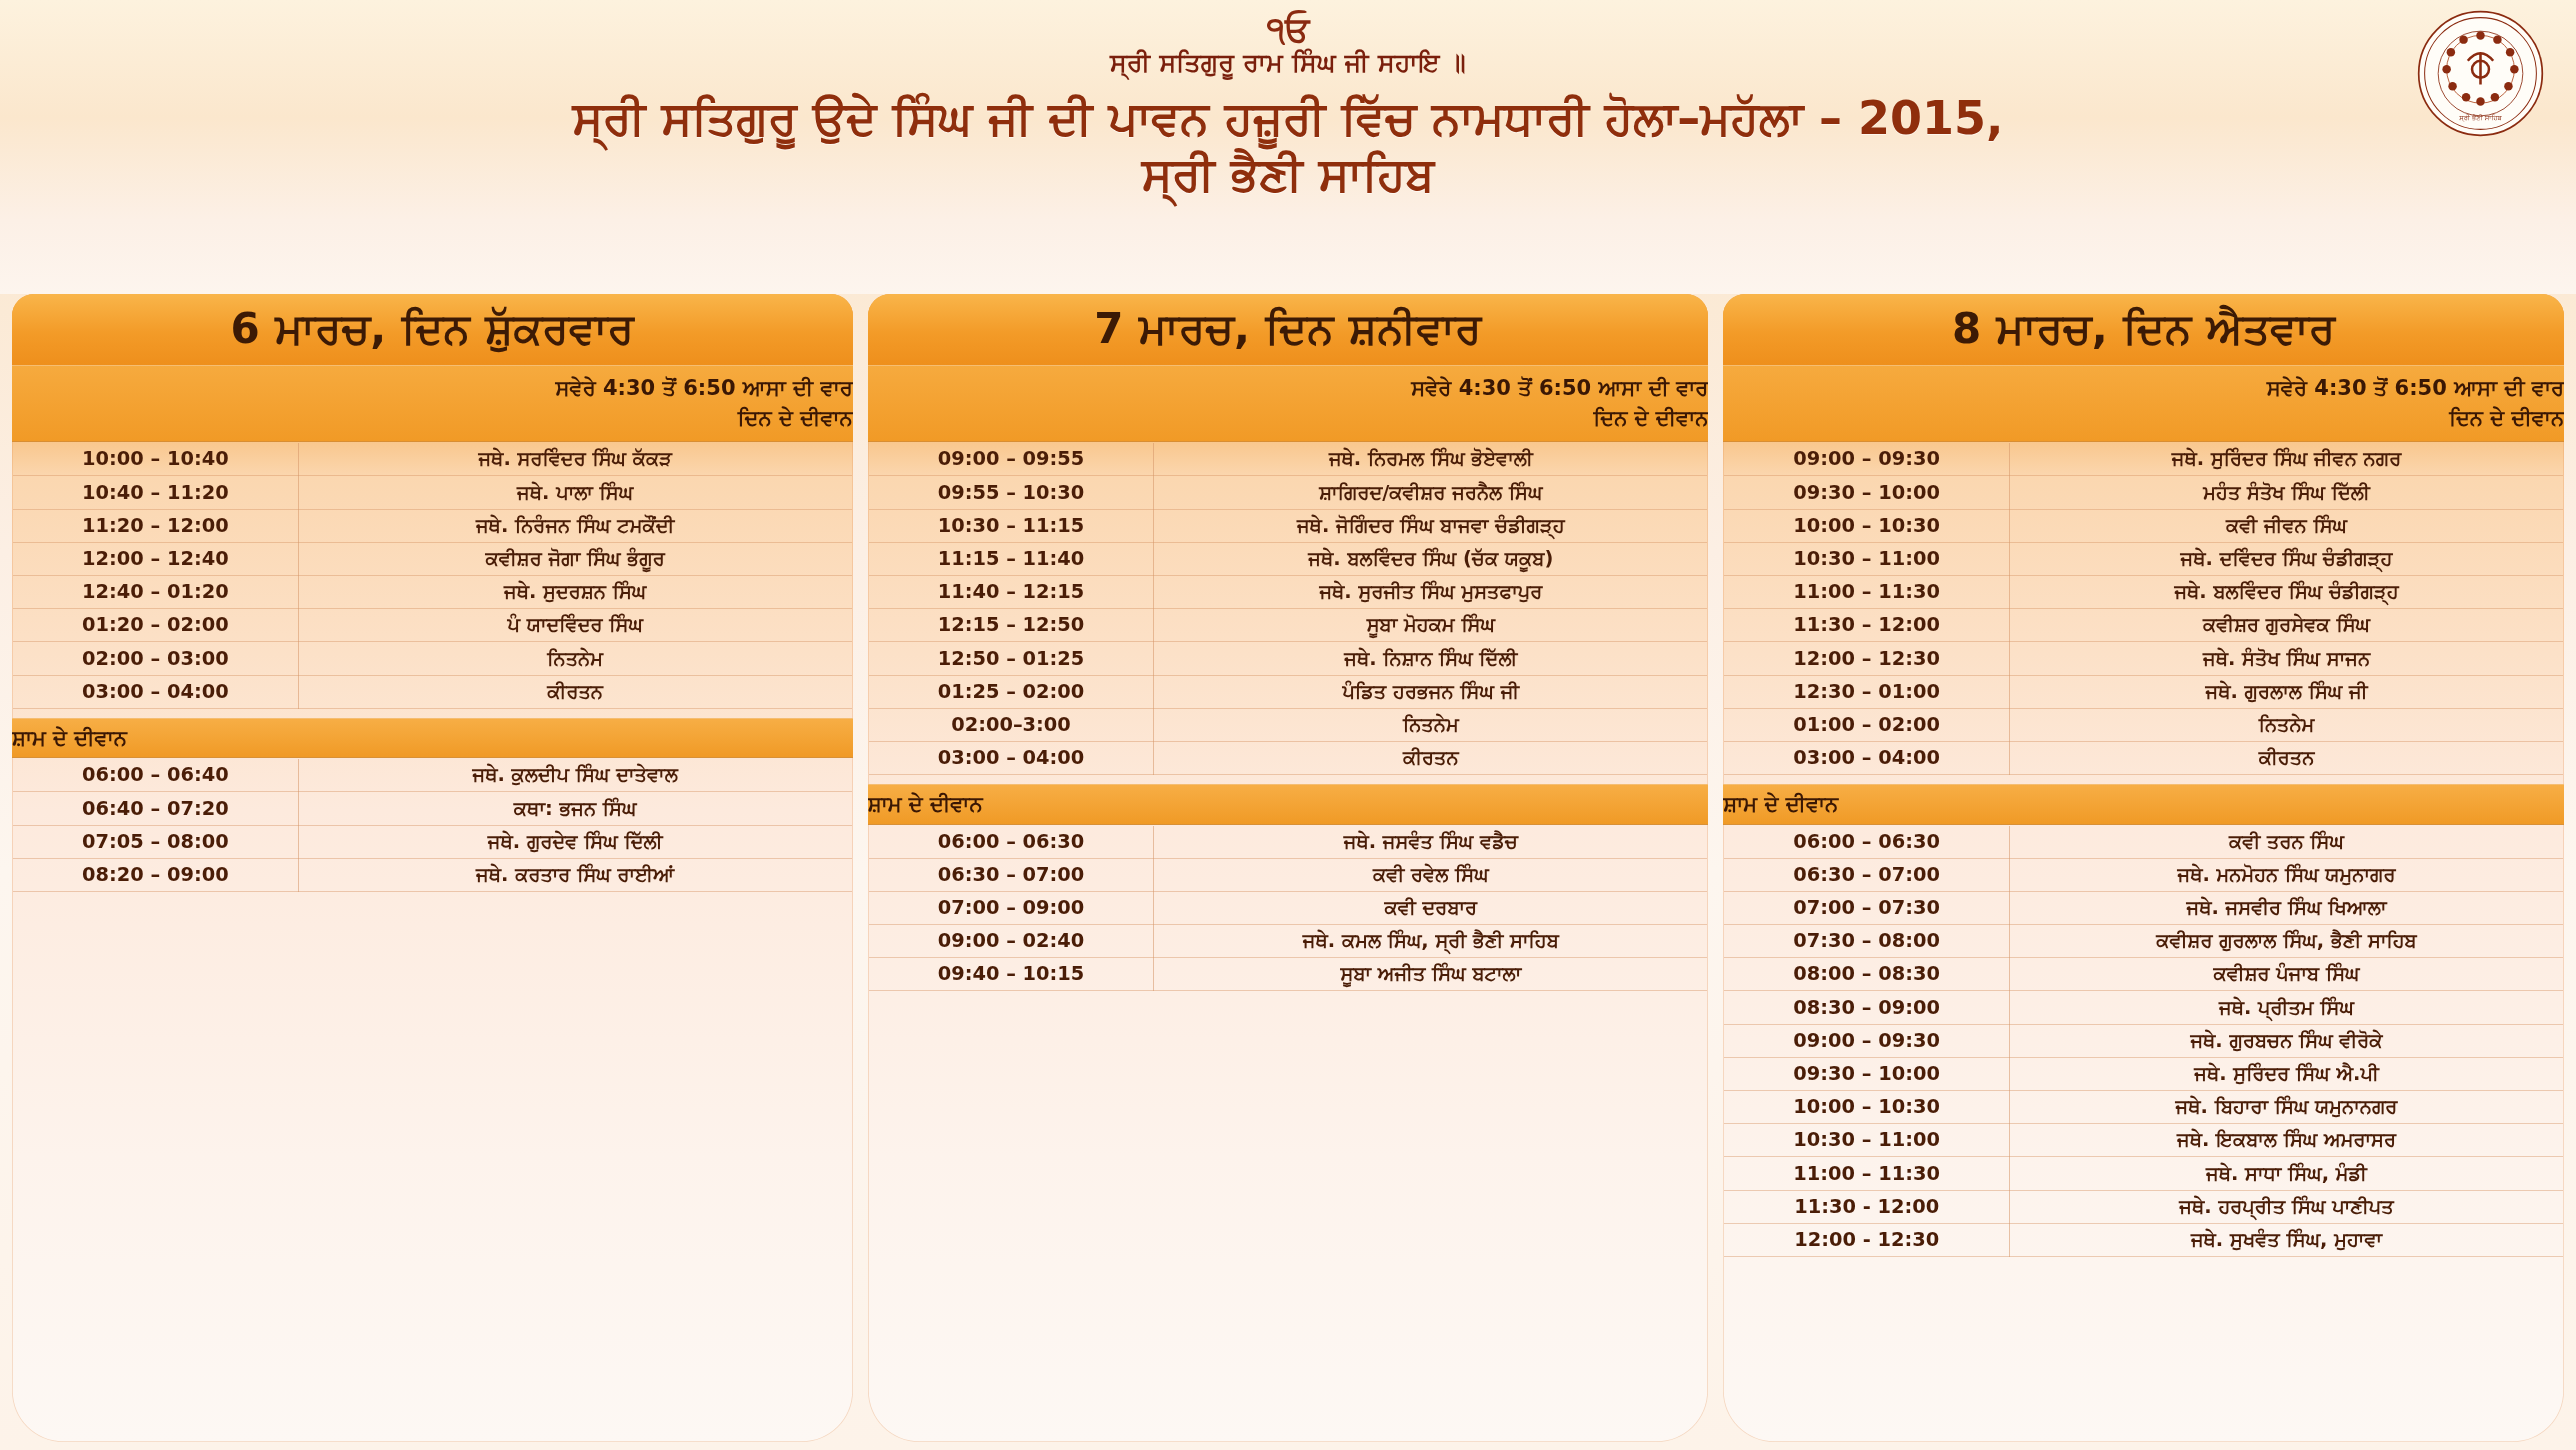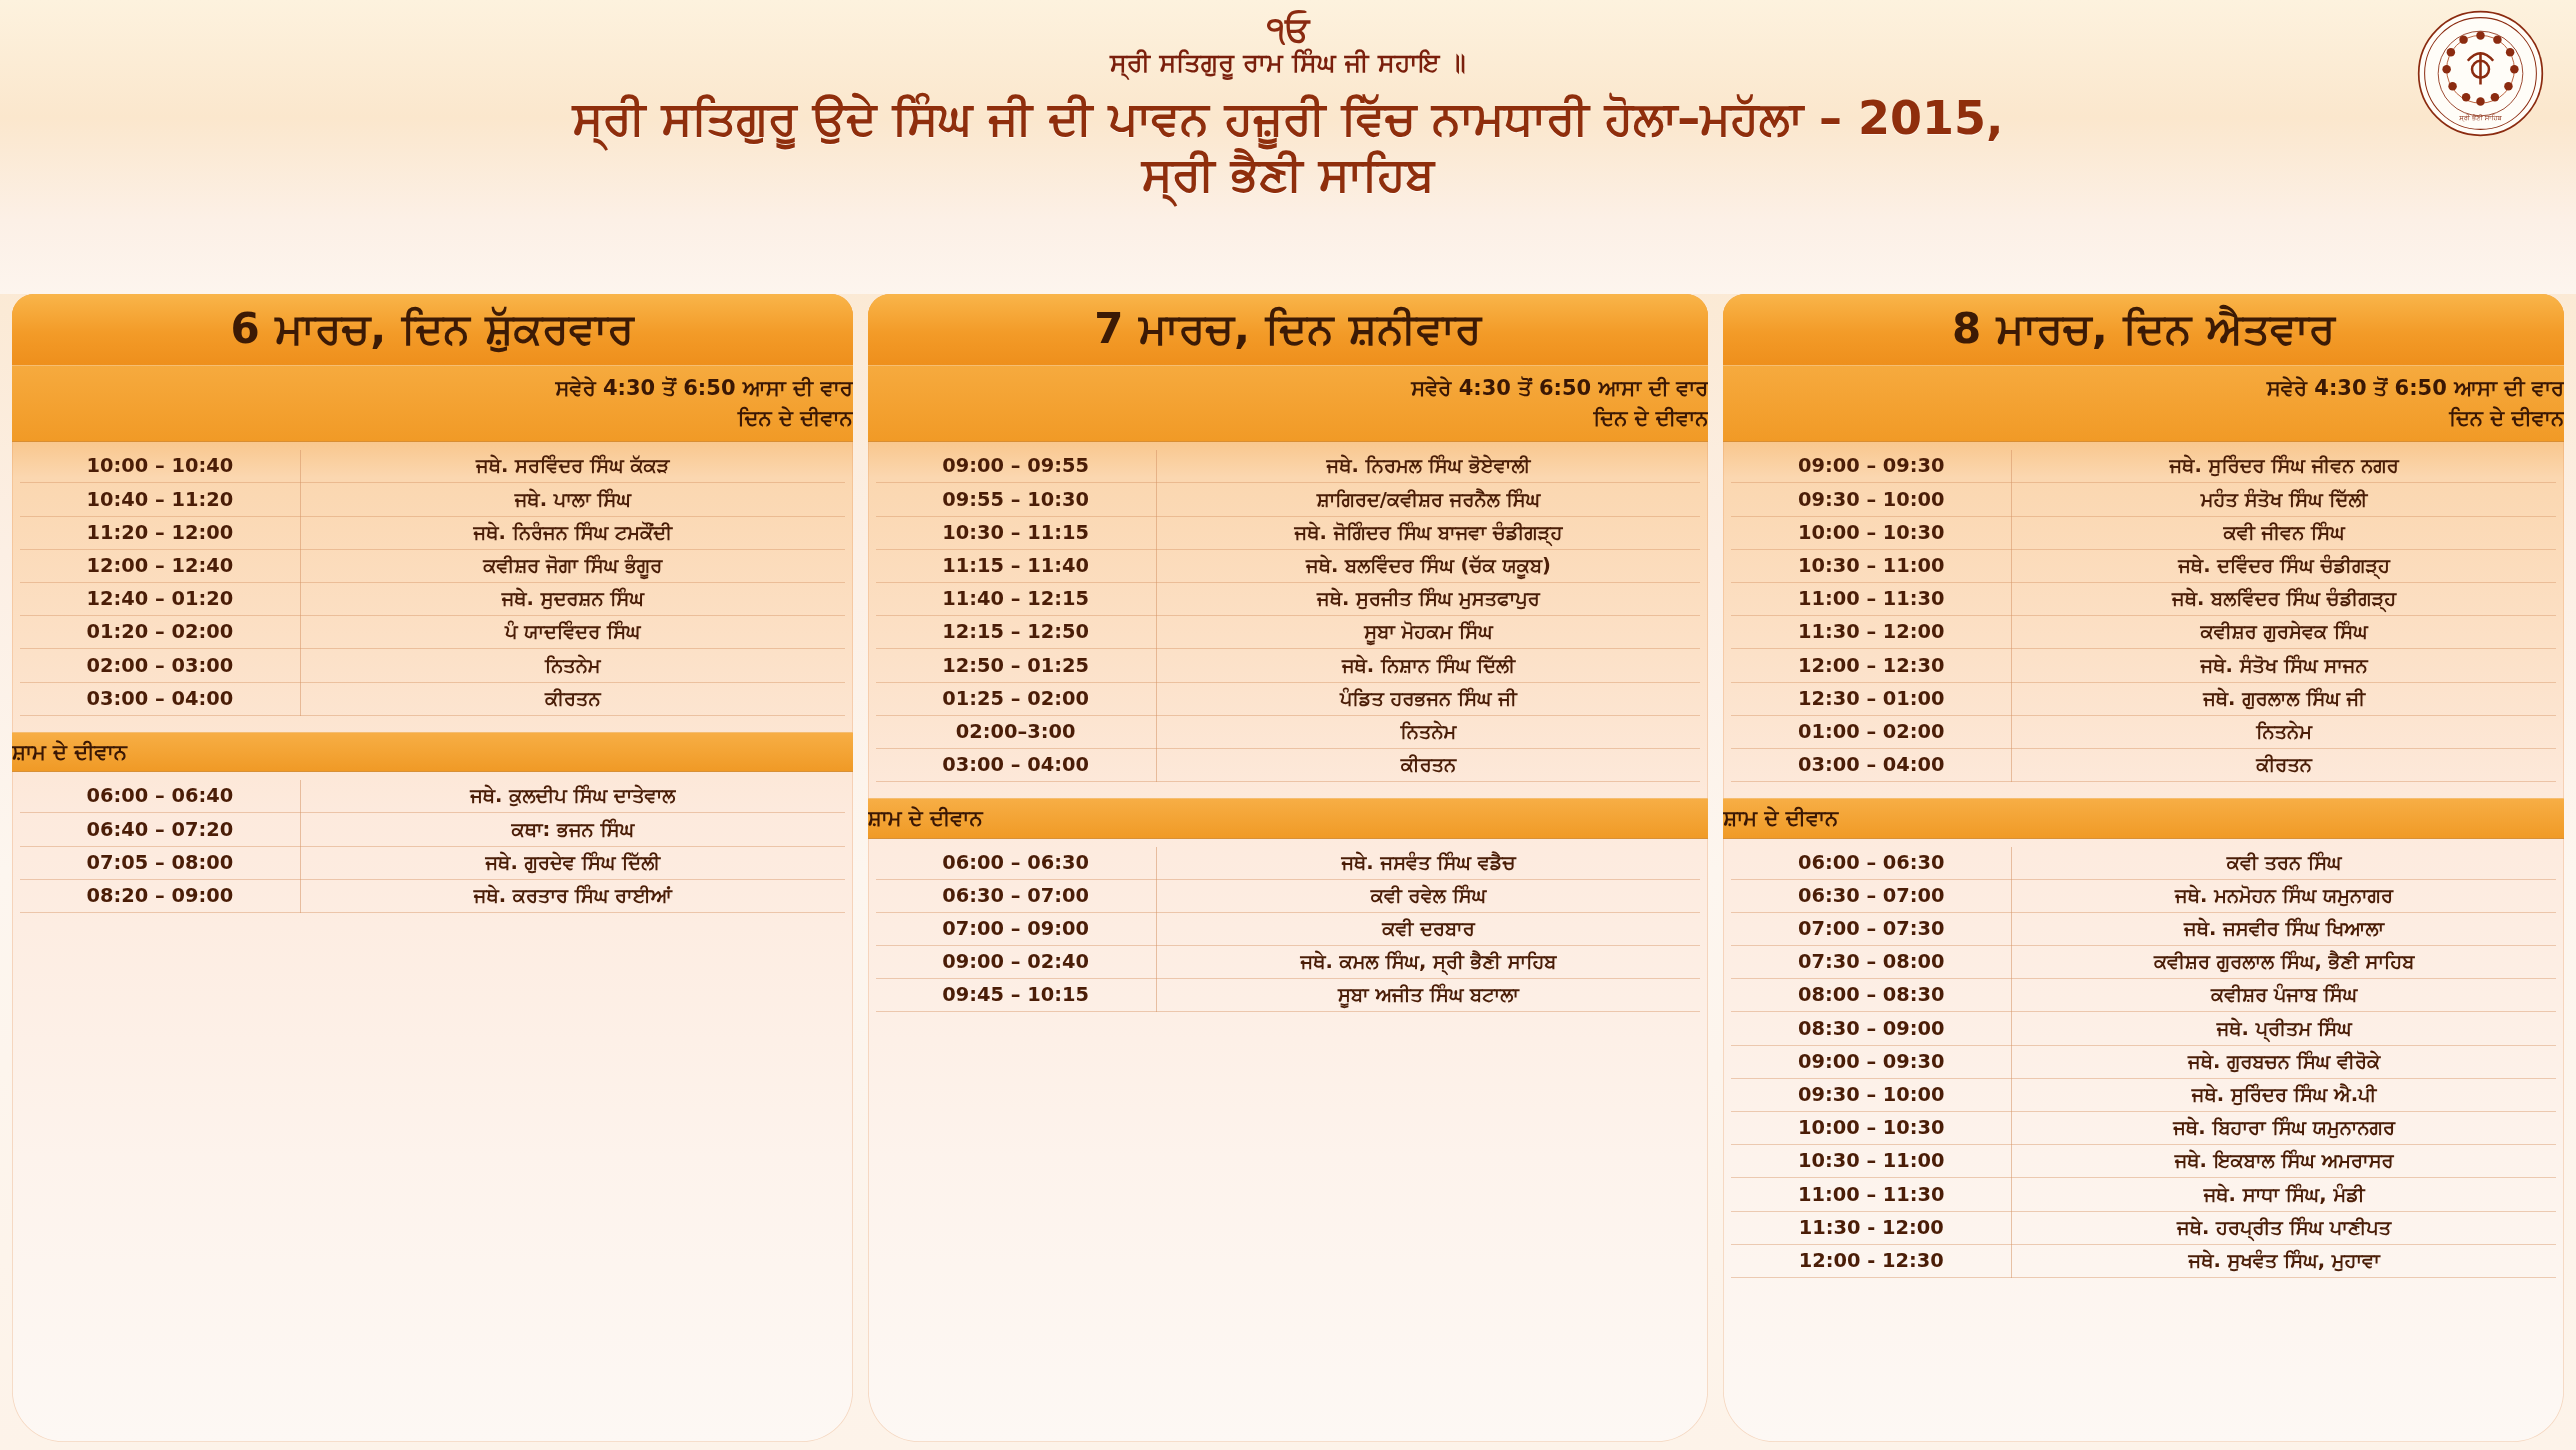--- a/index.html
+++ b/index.html
@@ -116,21 +116,21 @@
     font-size: 19.4px;
     color: #4a1d07;
     padding: 4.2px 3.4px 5px 3.4px;
     text-align: center;
     border-bottom: 0.8px solid rgba(214,150,104,.45);
     font-weight: bold;
     white-space: nowrap;
   }
   table.sched td.time { width: 34%; border-right: 0.8px solid rgba(214,150,104,.55); }
   table.sched tr:last-child td { border-bottom: 0.8px solid rgba(214,150,104,.45); }
-  .tbl-wrap { padding: 8px; }
+  .tbl-wrap { padding: 1px; }
 </style>
 </head>
 <body>
 
 <div class="header">
   <div class="ik-onkar">੧ਓ</div>
   <div class="sub-line">ਸ੍ਰੀ ਸਤਿਗੁਰੂ ਰਾਮ ਸਿੰਘ ਜੀ ਸਹਾਇ ॥</div>
   <div class="main-title">
     <span>ਸ੍ਰੀ ਸਤਿਗੁਰੂ ਉਦੇ ਸਿੰਘ ਜੀ ਦੀ ਪਾਵਨ ਹਜ਼ੂਰੀ ਵਿੱਚ ਨਾਮਧਾਰੀ ਹੋਲਾ–ਮਹੱਲਾ – 2015,</span><br>
     <span>ਸ੍ਰੀ ਭੈਣੀ ਸਾਹਿਬ</span>
@@ -303,21 +303,21 @@
             </tr>
         <tr>
               <td class="time">07:00 – 09:00</td>
               <td>ਕਵੀ ਦਰਬਾਰ</td>
             </tr>
         <tr>
               <td class="time">09:00 – 02:40</td>
               <td>ਜਥੇ. ਕਮਲ ਸਿੰਘ, ਸ੍ਰੀ ਭੈਣੀ ਸਾਹਿਬ</td>
             </tr>
         <tr>
-              <td class="time">09:45 – 10:15</td>
+              <td class="time">09:40 – 10:15</td>
               <td>ਸੂਬਾ ਅਜੀਤ ਸਿੰਘ ਬਟਾਲਾ</td>
             </tr>
       </tbody>
         </table>
     </div>
   </div>
 
   <div class="col">
     <div class="col-head">
       <h2>8 ਮਾਰਚ, ਦਿਨ ਐਤਵਾਰ</h2>

